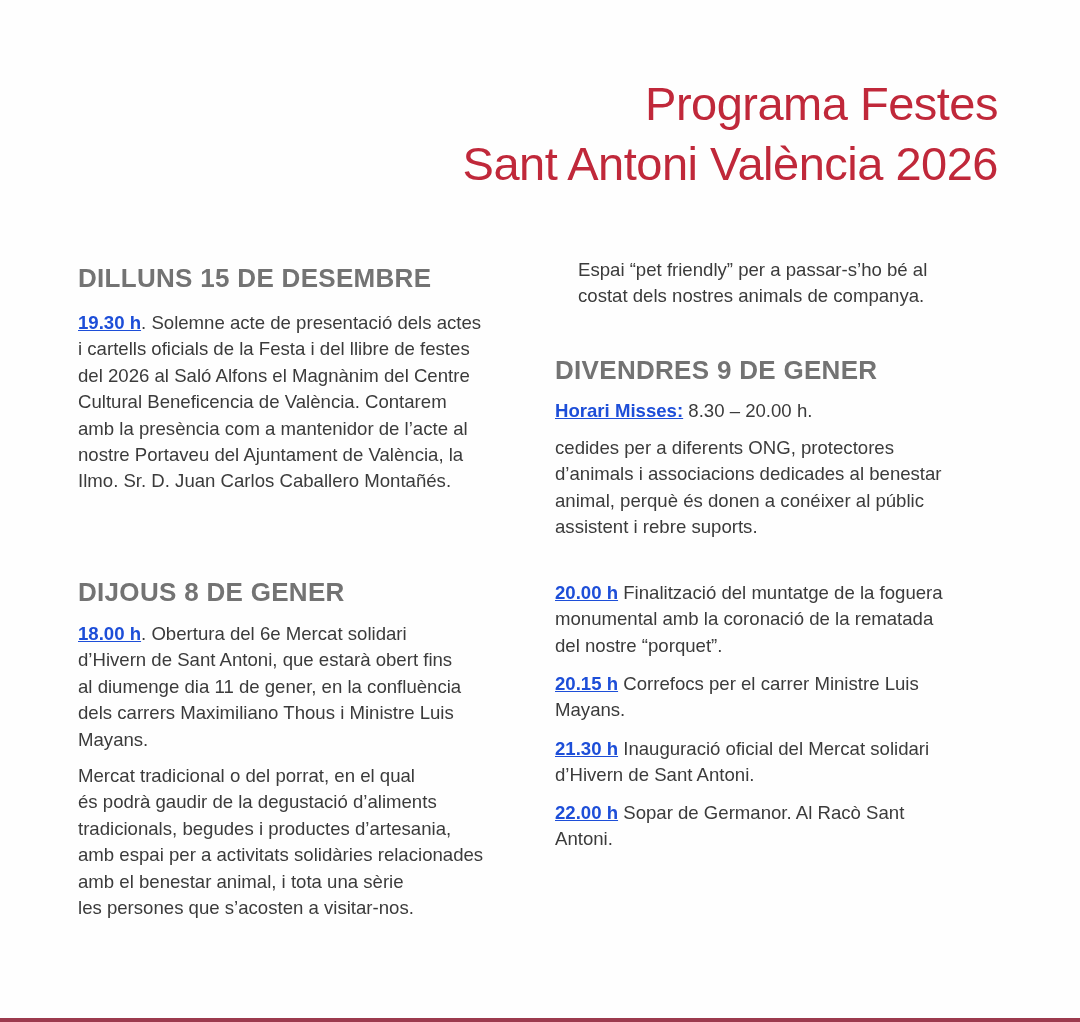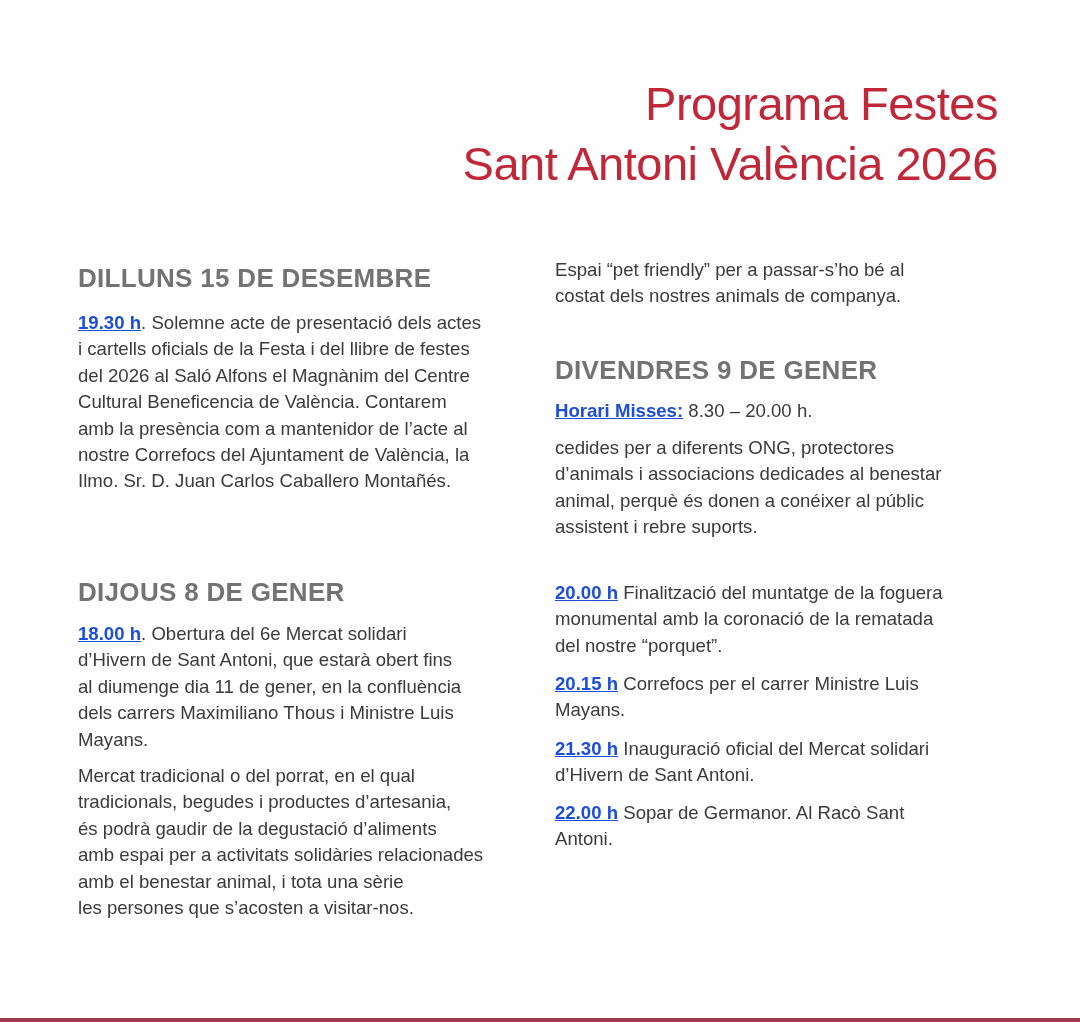--- a/index.html
+++ b/index.html
@@ -78,47 +78,47 @@
 <div class="col col-left">
 
   <div class="heading" style="top:263px;">DILLUNS 15 DE DESEMBRE</div>
 
   <p class="para" style="top:310px;">
     <span class="line"><span class="time">19.30 h</span><span>. Solemne acte de presentació dels actes</span></span>
     <span class="line">i cartells oficials de la Festa i del llibre de festes</span>
     <span class="line">del 2026 al Saló Alfons el Magnànim del Centre</span>
     <span class="line">Cultural Beneficencia de València. Contarem</span>
     <span class="line">amb la presència com a mantenidor de l’acte al</span>
-    <span class="line">nostre Correfocs del Ajuntament de València, la</span>
+    <span class="line">nostre Portaveu del Ajuntament de València, la</span>
     <span class="line">Ilmo. Sr. D. Juan Carlos Caballero Montañés.</span>
   </p>
 
   <div class="heading" style="top:577px;">DIJOUS 8 DE GENER</div>
 
   <p class="para" style="top:621px;">
     <span class="line"><span class="time">18.00 h</span><span>. Obertura del 6e Mercat solidari</span></span>
     <span class="line">d’Hivern de Sant Antoni, que estarà obert fins</span>
     <span class="line">al diumenge dia 11 de gener, en la confluència</span>
     <span class="line">dels carrers Maximiliano Thous i Ministre Luis</span>
     <span class="line">Mayans.</span>
   </p>
 
   <p class="para" style="top:763px;">
     <span class="line">Mercat tradicional o del porrat, en el qual</span>
+    <span class="line">és podrà gaudir de la degustació d’aliments</span>
     <span class="line">tradicionals, begudes i productes d’artesania,</span>
-    <span class="line">és podrà gaudir de la degustació d’aliments</span>
     <span class="line">amb espai per a activitats solidàries relacionades</span>
     <span class="line">amb el benestar animal, i tota una sèrie</span>
     <span class="line">les persones que s’acosten a visitar-nos.</span>
   </p>
 </div>
 
 <div class="col col-right">
 
-  <p class="para" style="top:257px;">
+  <p class="para" style="top:257px;margin-left:23px;">
     <span class="line">Espai “pet friendly” per a passar-s’ho bé al</span>
     <span class="line">costat dels nostres animals de companya.</span>
   </p>
 
   <div class="heading" style="top:355px;">DIVENDRES 9 DE GENER</div>
 
   <p class="para" style="top:398px;">
     <span class="line"><span class="time">Horari Misses:</span><span> 8.30 – 20.00 h.</span></span>
   </p>
 

